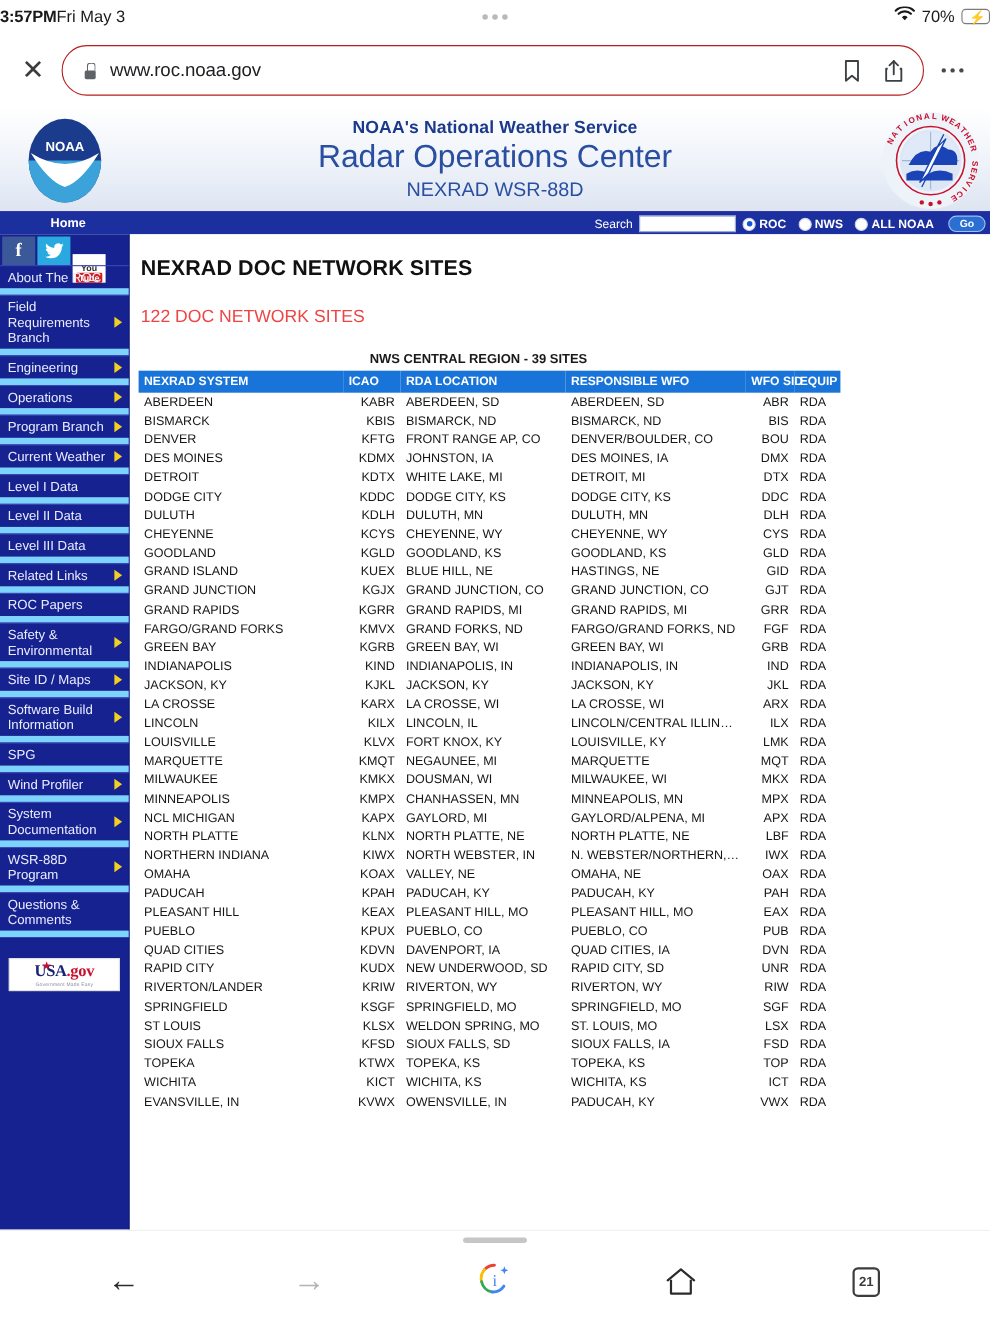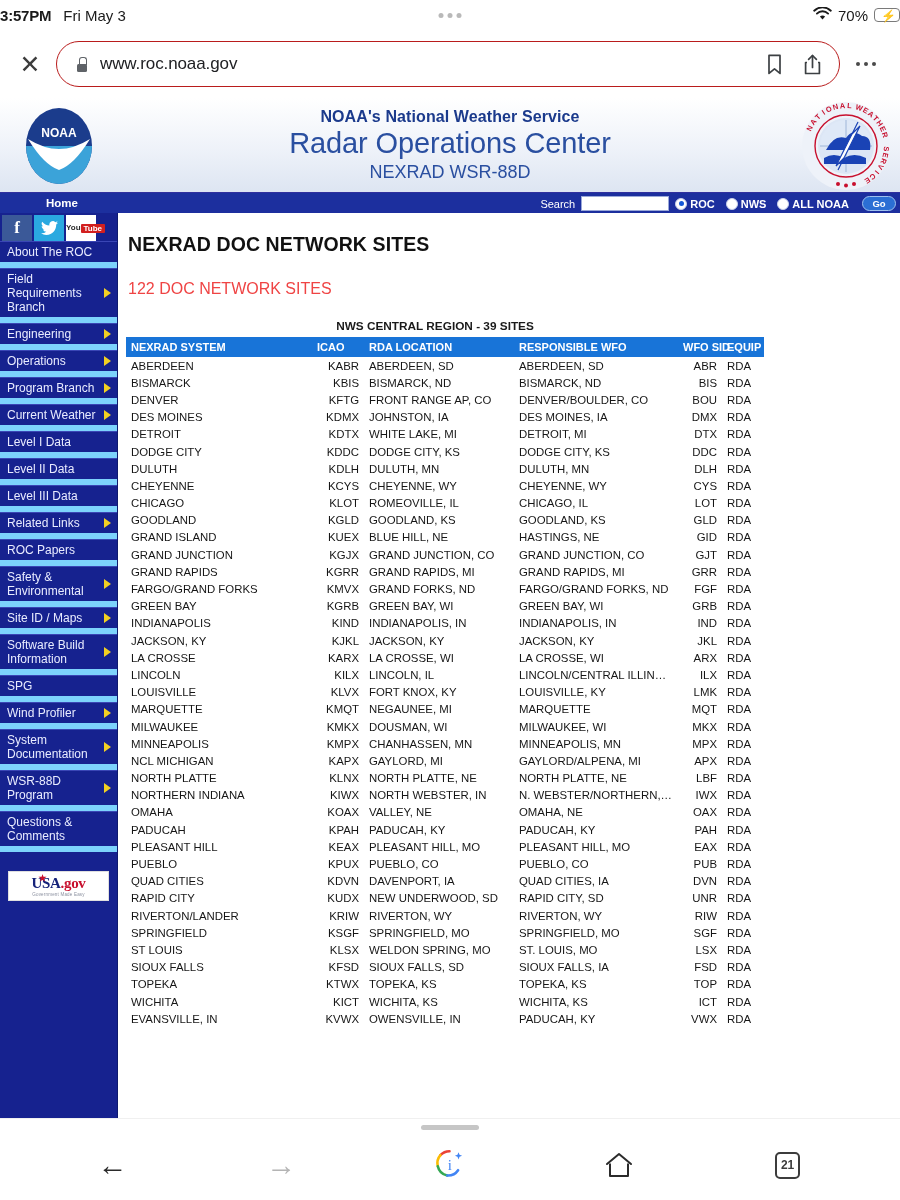--- a/index.html
+++ b/index.html
@@ -13,21 +13,21 @@
 
   
   .statusbar {
     height: 30px; width: 100%;
     display: flex; align-items: center;
     padding: 0 0;
     font-size: 15px; color: #1a1a1a;
     position: relative;
   }
   .sb-time { font-weight: 600; letter-spacing: -0.2px; }
-  .sb-date { margin-left: 12px; font-weight: 500; }
+  .sb-date { font-weight: 500; }
   .sb-dots {
     position: absolute; left: 50%; transform: translateX(-50%);
     display: flex; gap: 4px;
   }
   .sb-dots i { width: 5px; height: 5px; border-radius: 50%; background: #b9b9b9; display:block; }
   .sb-right { margin-left: auto; display: flex; align-items: center; gap: 6px; }
   .sb-pct { font-size: 15px; font-weight: 500; }
   .batt {
     width: 26px; height: 14px; border: 1.5px solid #7a7a7a; border-radius: 4px;
     position: relative; padding: 1.5px; background: #fff;
@@ -130,21 +130,21 @@
     width: 118px; background:#16228f; flex:none; position:relative;
     border-right:1px solid #0e1a6e;
   }
   .social-row { display:flex; height: 28px; padding: 2px 2px 0 2px; gap: 2px; }
   .soc {
     width: 30px; height: 26px; display:flex; align-items:center; justify-content:center;
     cursor:pointer; flex:none;
   }
   .soc-fb { background:#3b5998; color:#fff; font-weight:bold; font-size:17px; font-family:"Liberation Serif", serif; }
   .soc-tw { background:#2aa9e0; color:#fff; font-size:15px; }
-  .soc-yt { background:#fff; display:flex; align-items:center; justify-content:space-between; }
+  .soc-yt { background:#fff; display:flex; flex-direction:column; align-items:center; justify-content:flex-end;margin-top:16px; }
   .yt-a { font-size:8px; color:#2b2b2b; font-weight:bold; line-height:8px; }
   .yt-b { background:#d21f1f; color:#fff; font-size:8px; font-weight:bold; padding:0 3px; line-height:9px; border-radius:1px;}
   .side-item {
     min-height: 26.5px; display:flex; align-items:center; padding: 3px 6px 3px 7px;
     color:#e9ecff; font-size:12px; line-height:14px; cursor:pointer; position:relative;
     border-top:1px solid #3a46b5; border-bottom:6px solid #7dd3fc;
   }
   .side-item span.lbl { flex:1; }
   .arrow {
     width:0;height:0; flex:none; margin-left:4px;
@@ -507,28 +507,20 @@
               </tr>
               <tr>
                 <td class="c-sys">CHEYENNE</td>
                 <td class="c-icao">KCYS</td>
                 <td class="c-rda">CHEYENNE, WY</td>
                 <td class="c-wfo">CHEYENNE, WY</td>
                 <td class="c-sid">CYS</td>
                 <td class="c-eq">RDA</td>
               </tr>
               <tr>
-                <td class="c-sys">CHICAGO</td>
-                <td class="c-icao">KLOT</td>
-                <td class="c-rda">ROMEOVILLE, IL</td>
-                <td class="c-wfo">CHICAGO, IL</td>
-                <td class="c-sid">LOT</td>
-                <td class="c-eq">RDA</td>
-              </tr>
-              <tr>
                 <td class="c-sys">GOODLAND</td>
                 <td class="c-icao">KGLD</td>
                 <td class="c-rda">GOODLAND, KS</td>
                 <td class="c-wfo">GOODLAND, KS</td>
                 <td class="c-sid">GLD</td>
                 <td class="c-eq">RDA</td>
               </tr>
               <tr>
                 <td class="c-sys">GRAND ISLAND</td>
                 <td class="c-icao">KUEX</td>

